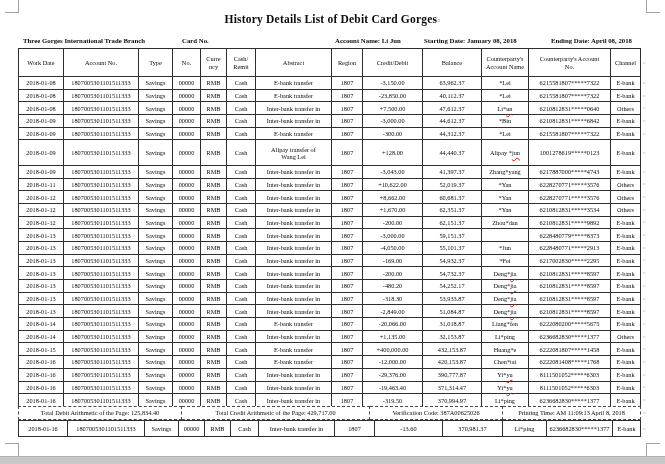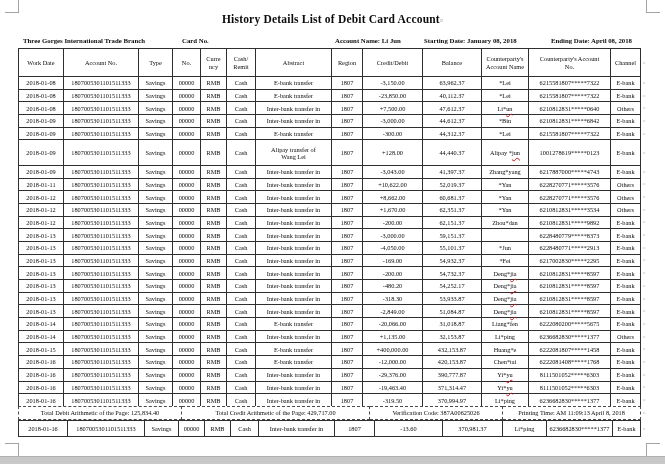--- a/index.html
+++ b/index.html
@@ -34,21 +34,21 @@
 
   <div class="cm" style="left:18px;top:0;width:1px;height:13px;"></div>
   <div class="cm" style="left:5px;top:12px;width:14px;height:1px;"></div>
   <div class="cm" style="left:646px;top:0;width:1px;height:13px;"></div>
   <div class="cm" style="left:646px;top:12px;width:14px;height:1px;"></div>
   <div class="cm" style="left:18px;top:444px;width:1px;height:12px;"></div>
   <div class="cm" style="left:5px;top:443px;width:14px;height:1px;"></div>
   <div class="cm" style="left:646px;top:444px;width:1px;height:12px;"></div>
   <div class="cm" style="left:646px;top:443px;width:14px;height:1px;"></div>
 
-  <div class="doc-title"><span>History Details List of Debit Card Account</span><span class="pmark">¤</span></div>
+  <div class="doc-title"><span>History Details List of Debit Card Gorges</span><span class="pmark">¤</span></div>
 
   <span class="info-item" style="left:23px;">Three Gorges International Trade Branch</span>
   <span class="info-item" style="left:182px;">Card No.</span>
   <span class="info-item" style="left:335px;">Account Name: Li Jun</span>
   <span class="info-item" style="left:424px;">Starting Date: January 08, 2018</span>
   <span class="info-item" style="left:551px;">Ending Date: April 08, 2018</span>
 
   <table class="main">
     <colgroup>
       <col style="width:45px">

